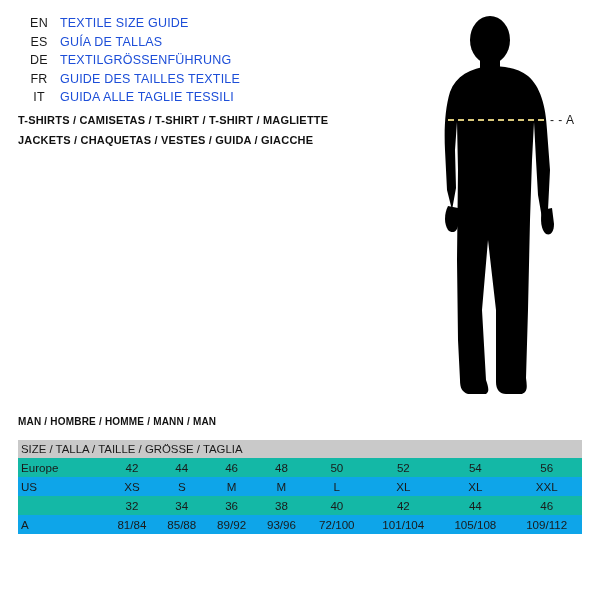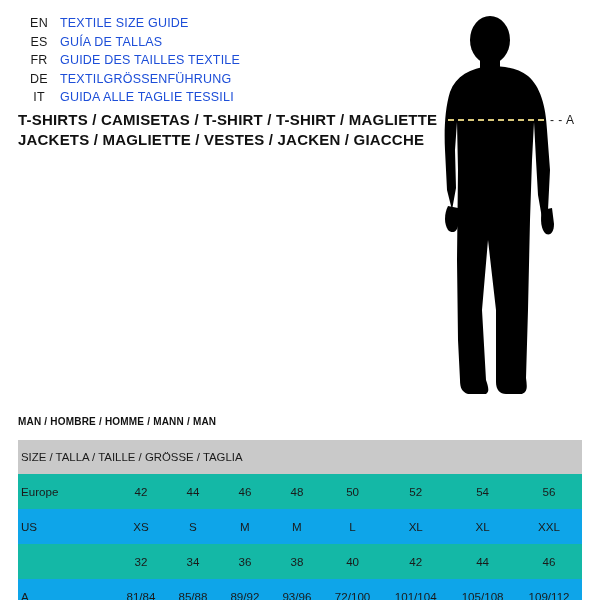--- a/index.html
+++ b/index.html
@@ -45,21 +45,21 @@
   }
 
   
   .cat-block {
     position: absolute;
     left: 18px;
     top: 110px;
     width: 420px;
   }
   .cat-line {
-    font-size: 15px;
+    font-size: 11px;
     font-weight: bold;
     letter-spacing: 0.2px;
     line-height: 20px;
     color: #111111;
   }
 
   
   .figure-wrap {
     position: absolute;
     left: 400px;
@@ -91,21 +91,21 @@
   .size-table {
     position: absolute;
     left: 18px;
     top: 440px;
     width: 564px;
     border-collapse: collapse;
     font-size: 11.6px;
     color: #1a1a1a;
   }
   .size-table td {
-    padding: 8px;
+    padding: 0;
     height: 19px;
     vertical-align: middle;
     text-align: center;
   }
   .size-table td.rowhead {
     text-align: left;
     padding-left: 3px;
     width: 86px;
   }
   .row-head-band td {
@@ -139,36 +139,36 @@
   <div class="lang-block">
     <div class="lang-row">
       <span class="lang-code">EN</span>
       <span class="lang-text">TEXTILE SIZE GUIDE</span>
     </div>
     <div class="lang-row">
       <span class="lang-code">ES</span>
       <span class="lang-text">GUÍA DE TALLAS</span>
     </div>
     <div class="lang-row">
+      <span class="lang-code">DE</span>
+      <span class="lang-text">TEXTILGRÖSSENFÜHRUNG</span>
+    </div>
+    <div class="lang-row">
       <span class="lang-code">FR</span>
       <span class="lang-text">GUIDE DES TAILLES TEXTILE</span>
     </div>
     <div class="lang-row">
-      <span class="lang-code">DE</span>
-      <span class="lang-text">TEXTILGRÖSSENFÜHRUNG</span>
-    </div>
-    <div class="lang-row">
       <span class="lang-code">IT</span>
       <span class="lang-text">GUIDA ALLE TAGLIE TESSILI</span>
     </div>
   </div>
 
   <div class="cat-block">
     <div class="cat-line">T-SHIRTS / CAMISETAS / T-SHIRT / T-SHIRT / MAGLIETTE</div>
-    <div class="cat-line">JACKETS / MAGLIETTE / VESTES / JACKEN / GIACCHE</div>
+    <div class="cat-line">JACKETS / CHAQUETAS / VESTES / GUIDA / GIACCHE</div>
   </div>
 
   <div class="figure-wrap">
     <svg width="200" height="400" viewBox="0 0 200 400">
 
       <ellipse cx="90" cy="30" rx="20" ry="24" fill="#000000"></ellipse>
 
       <rect x="80" y="49" width="20" height="12" fill="#000000"></rect>
 
       <path d="M90 56

